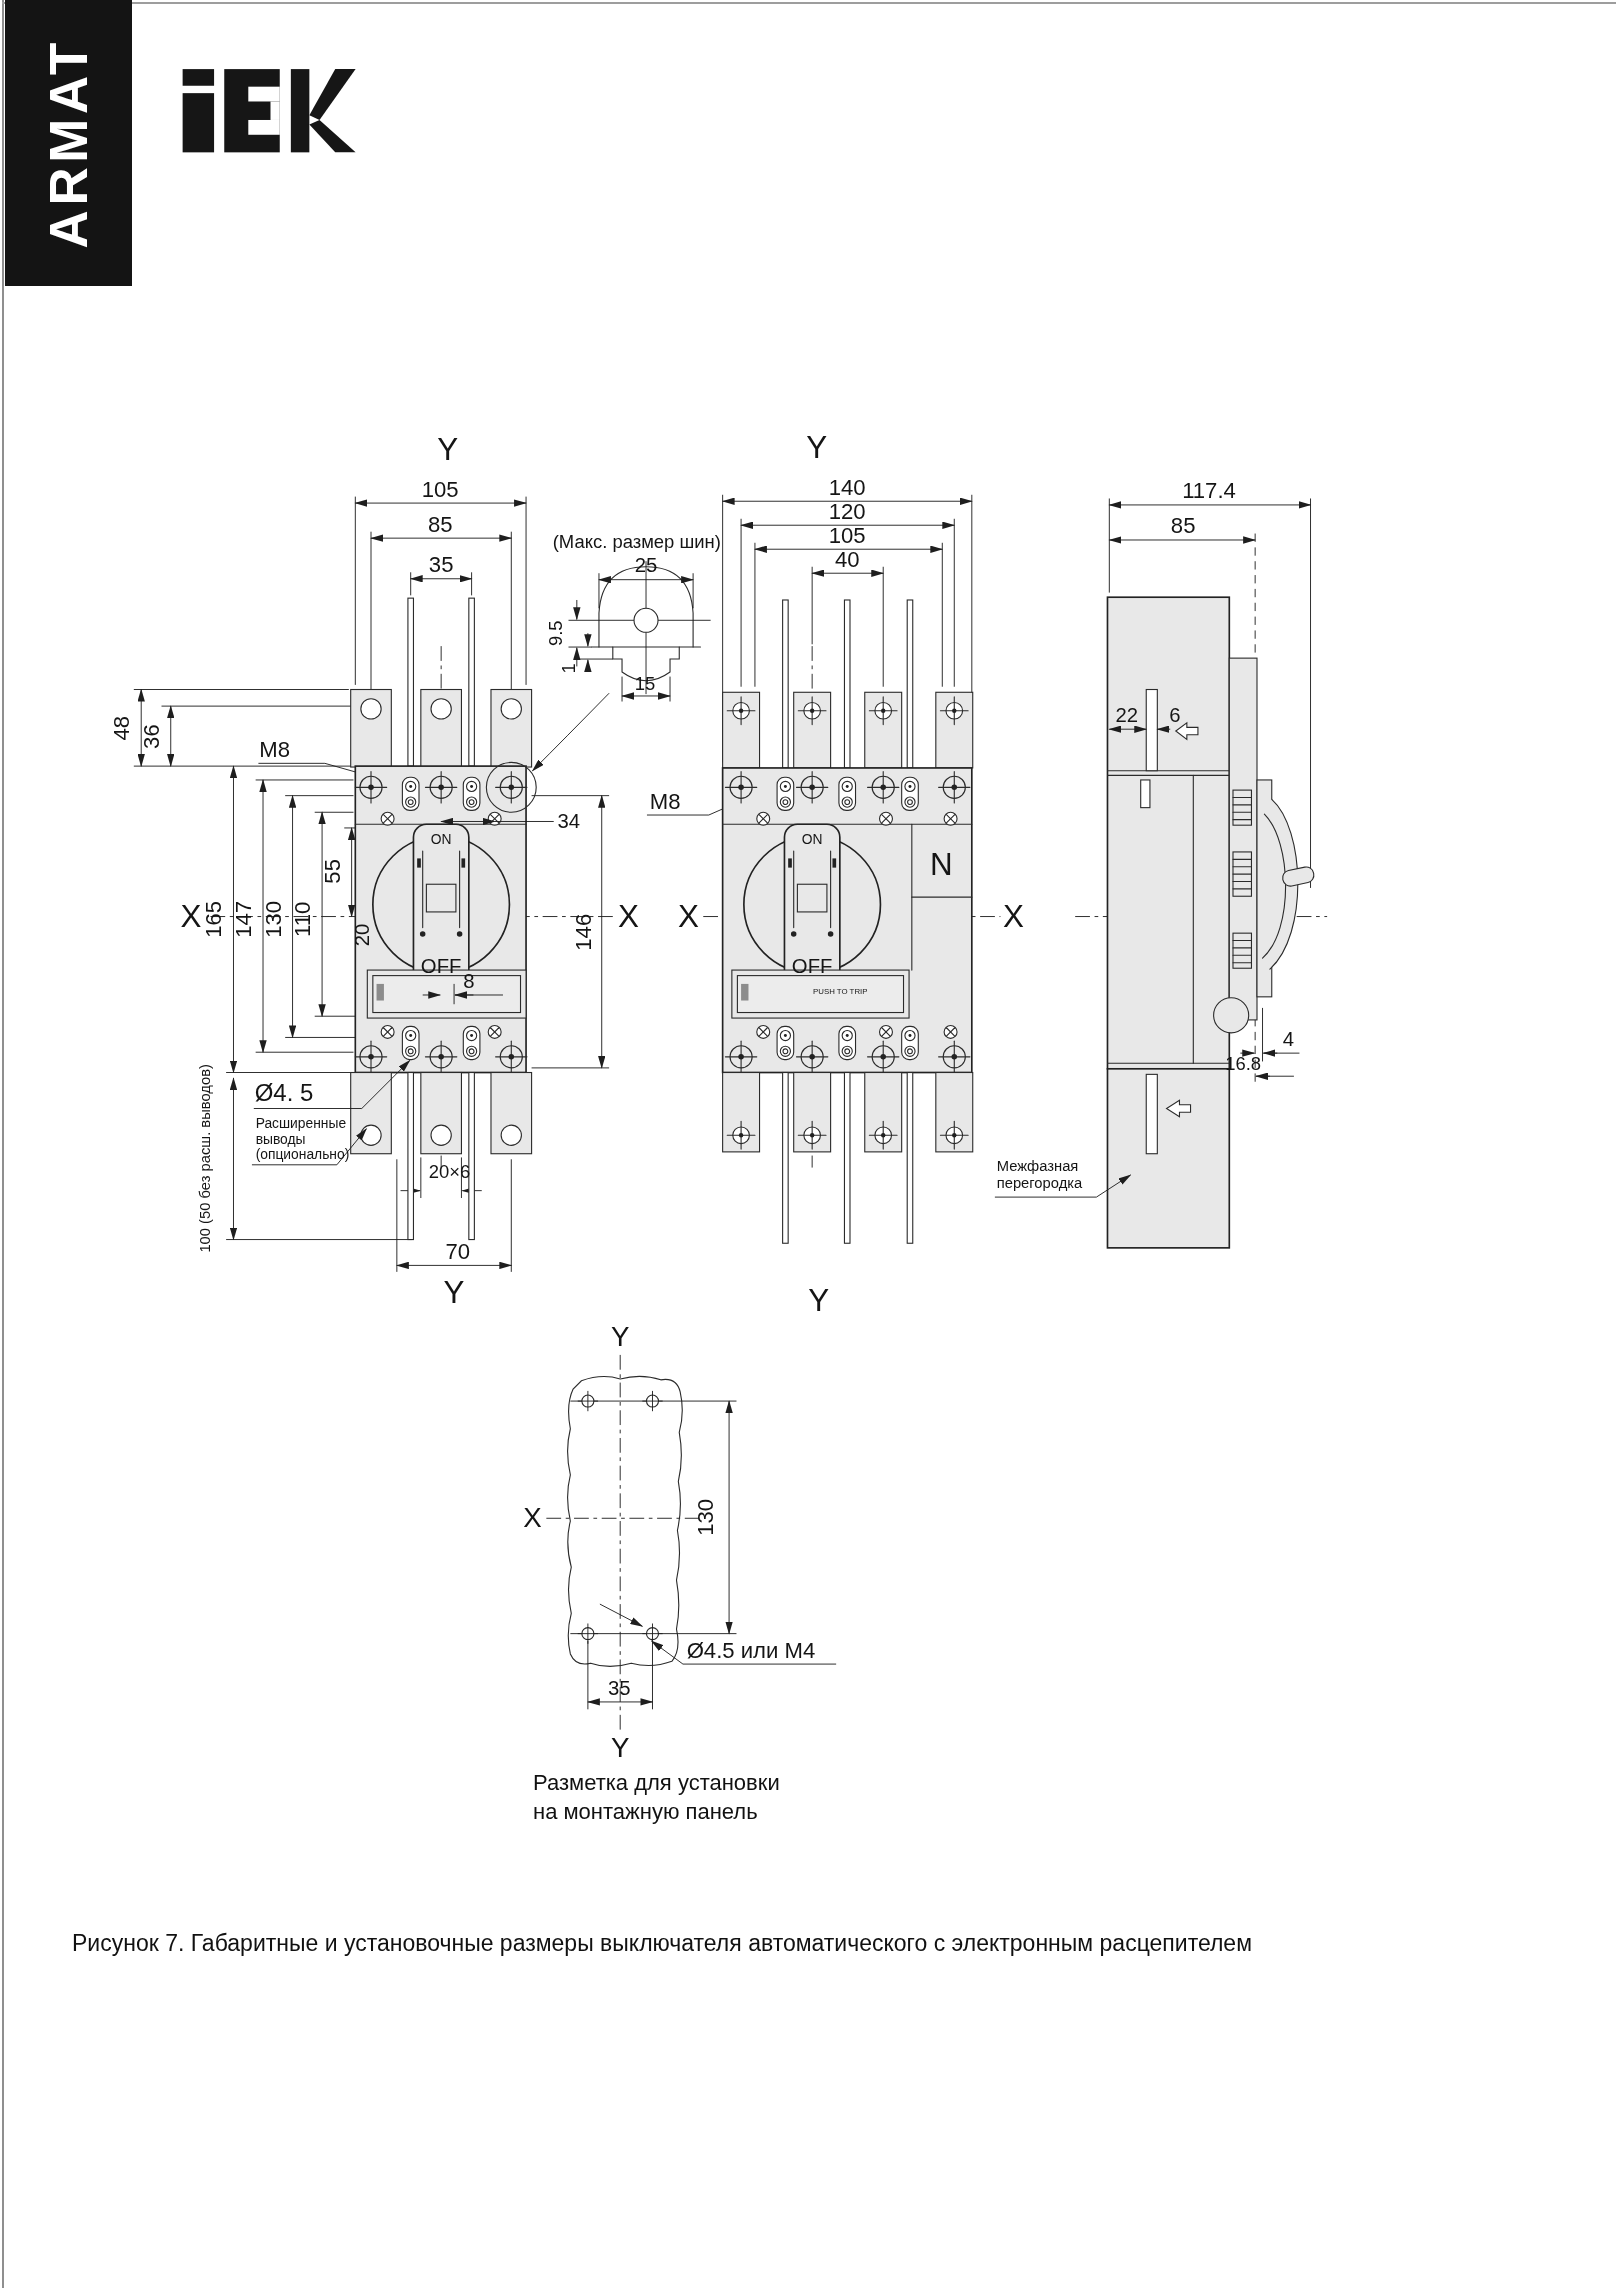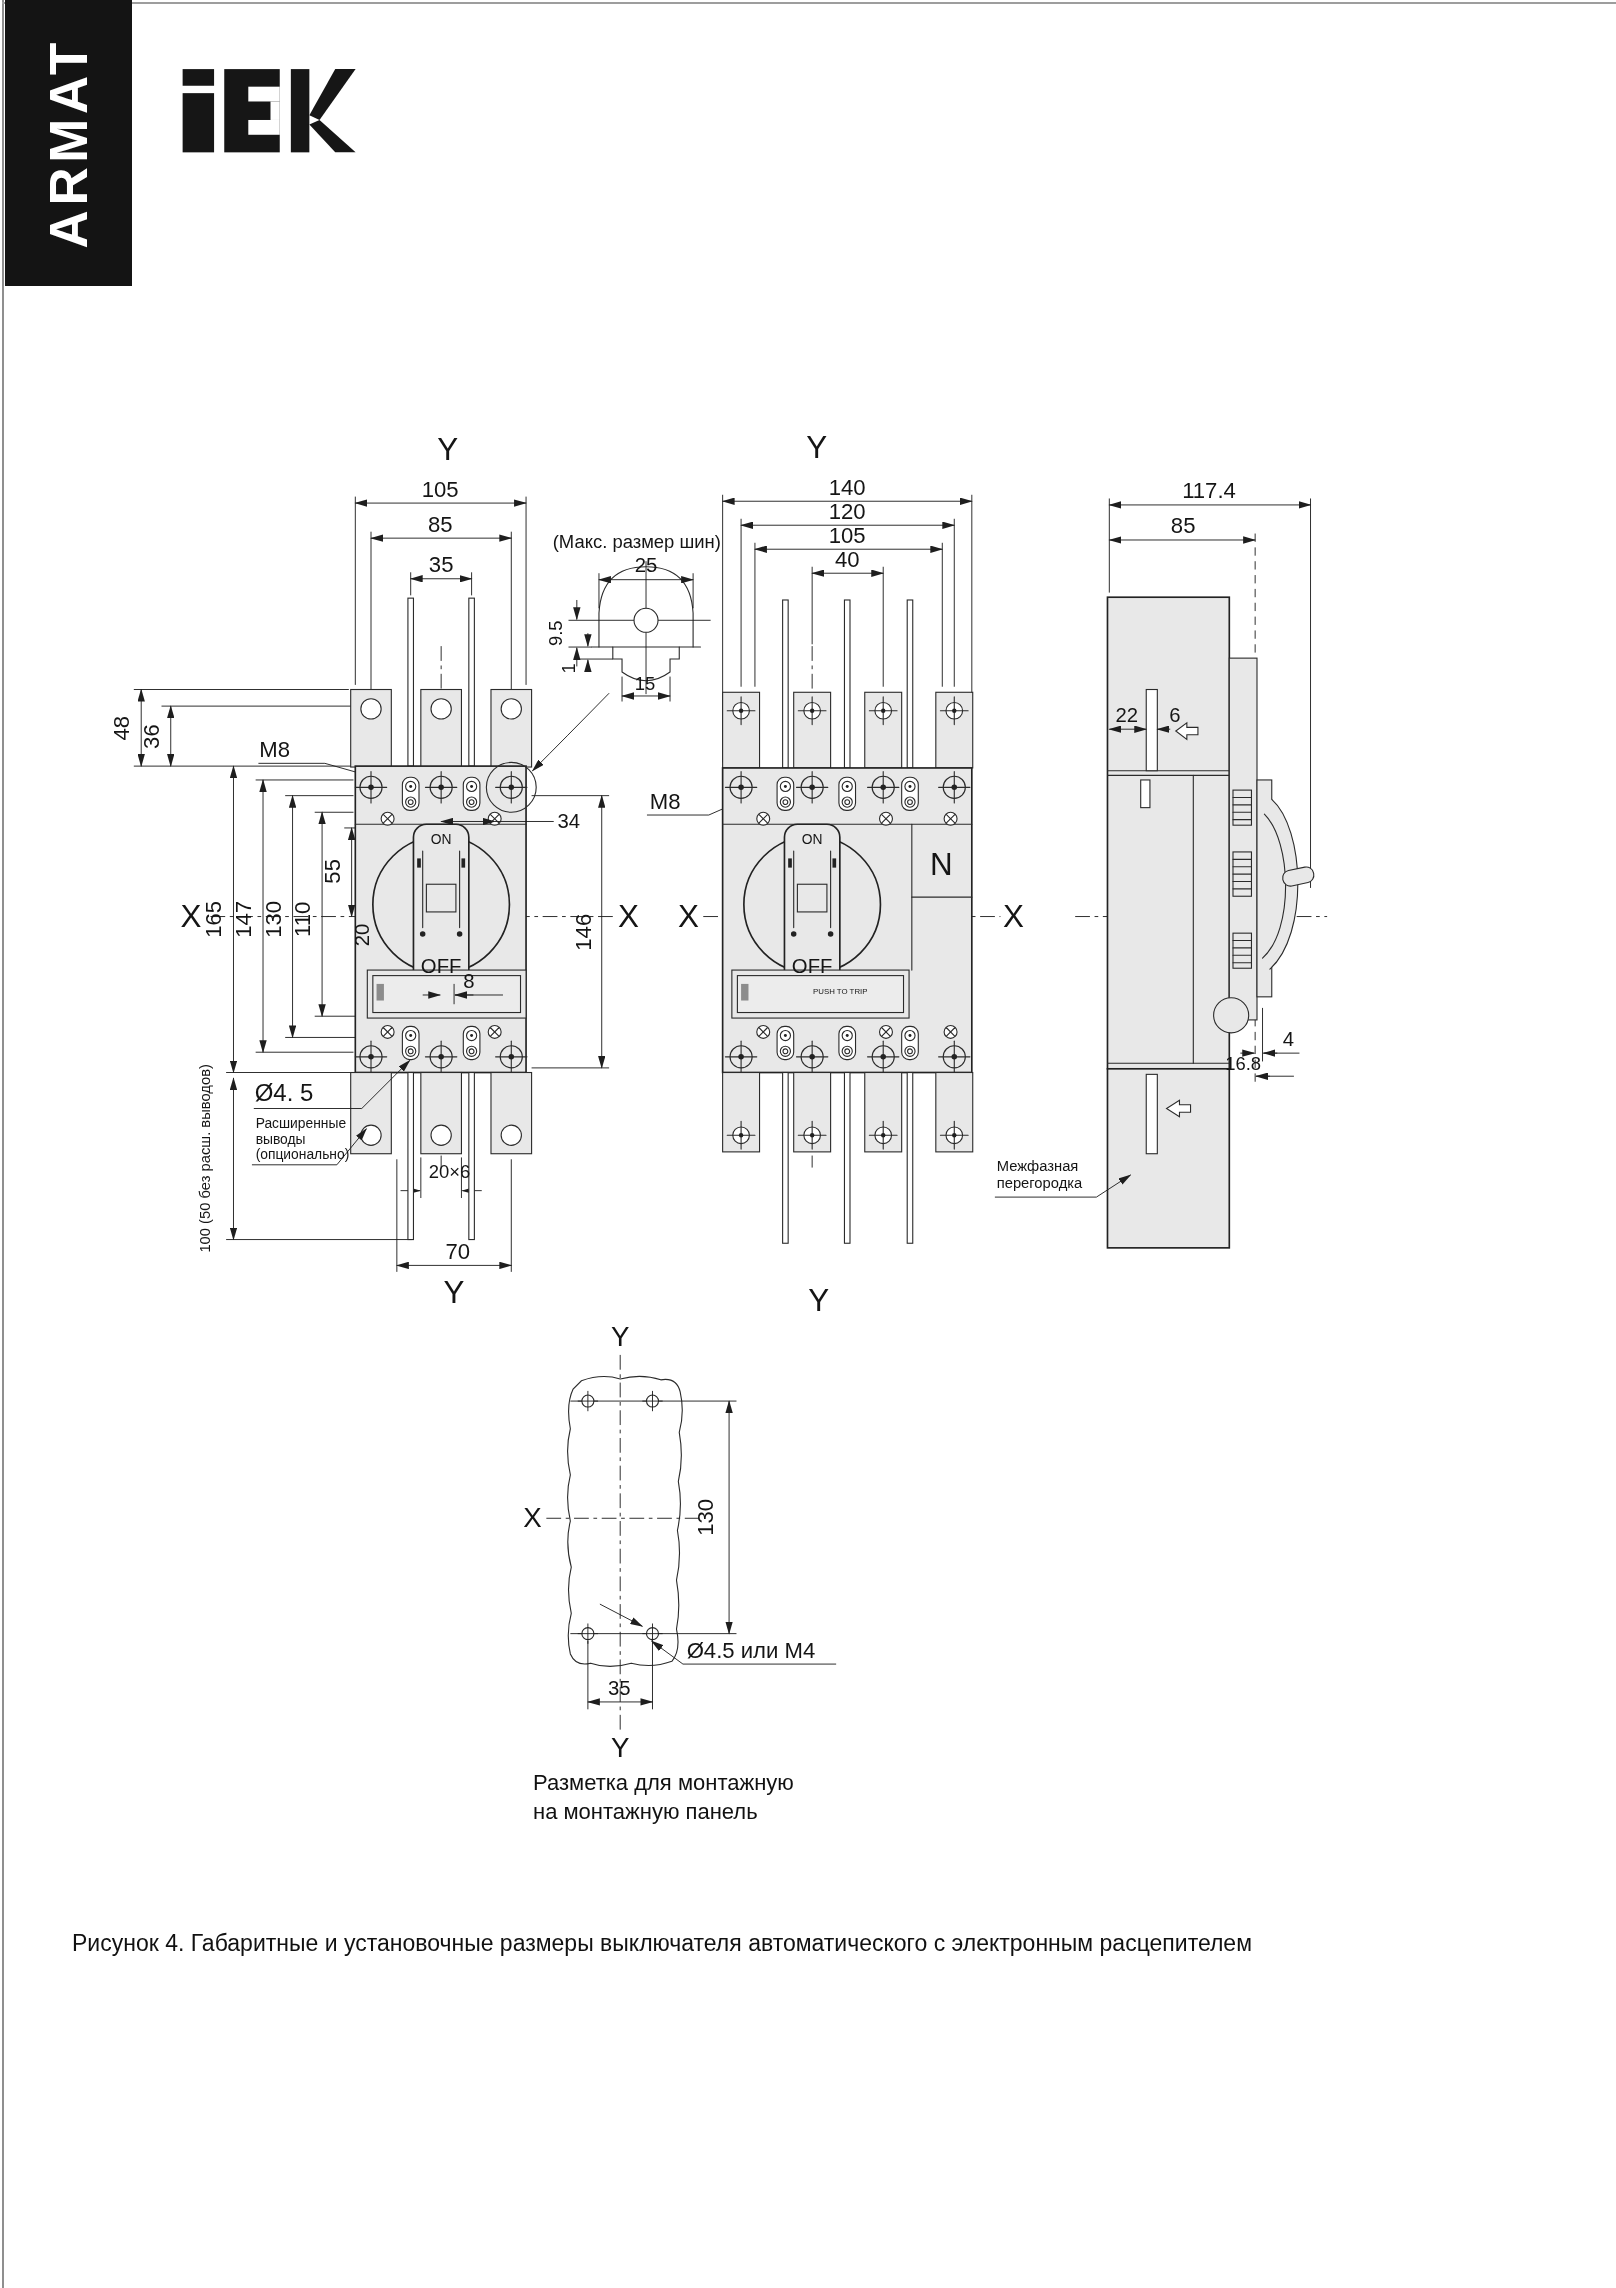--- a/index.html
+++ b/index.html
@@ -446,21 +446,21 @@
       <text class="t30 mid" x="672" y="1458">Y</text>
       <text class="t30 mid" x="672" y="1904">Y</text>
       <text class="t30 mid" x="577" y="1654">X</text>
       <text class="t24 mid" transform="rotate(-90 773 1644)" x="773" y="1644">130</text>
       <text class="t24" x="744" y="1796">Ø4.5 или M4</text>
       <text class="t22 mid" x="671" y="1836">35</text>
     </g>
   </svg>
 
   <div class="tcaption">
-    <div>Разметка для монтажную</div>
+    <div>Разметка для установки</div>
     <div>на монтажную панель</div>
   </div>
 
   <div class="caption">
-    <div>Рисунок 4. Габаритные и установочные размеры выключателя автоматического с электронным расцепителем</div>
+    <div>Рисунок 7. Габаритные и установочные размеры выключателя автоматического с электронным расцепителем</div>
   </div>
 </div>
 
 
 </body></html>

